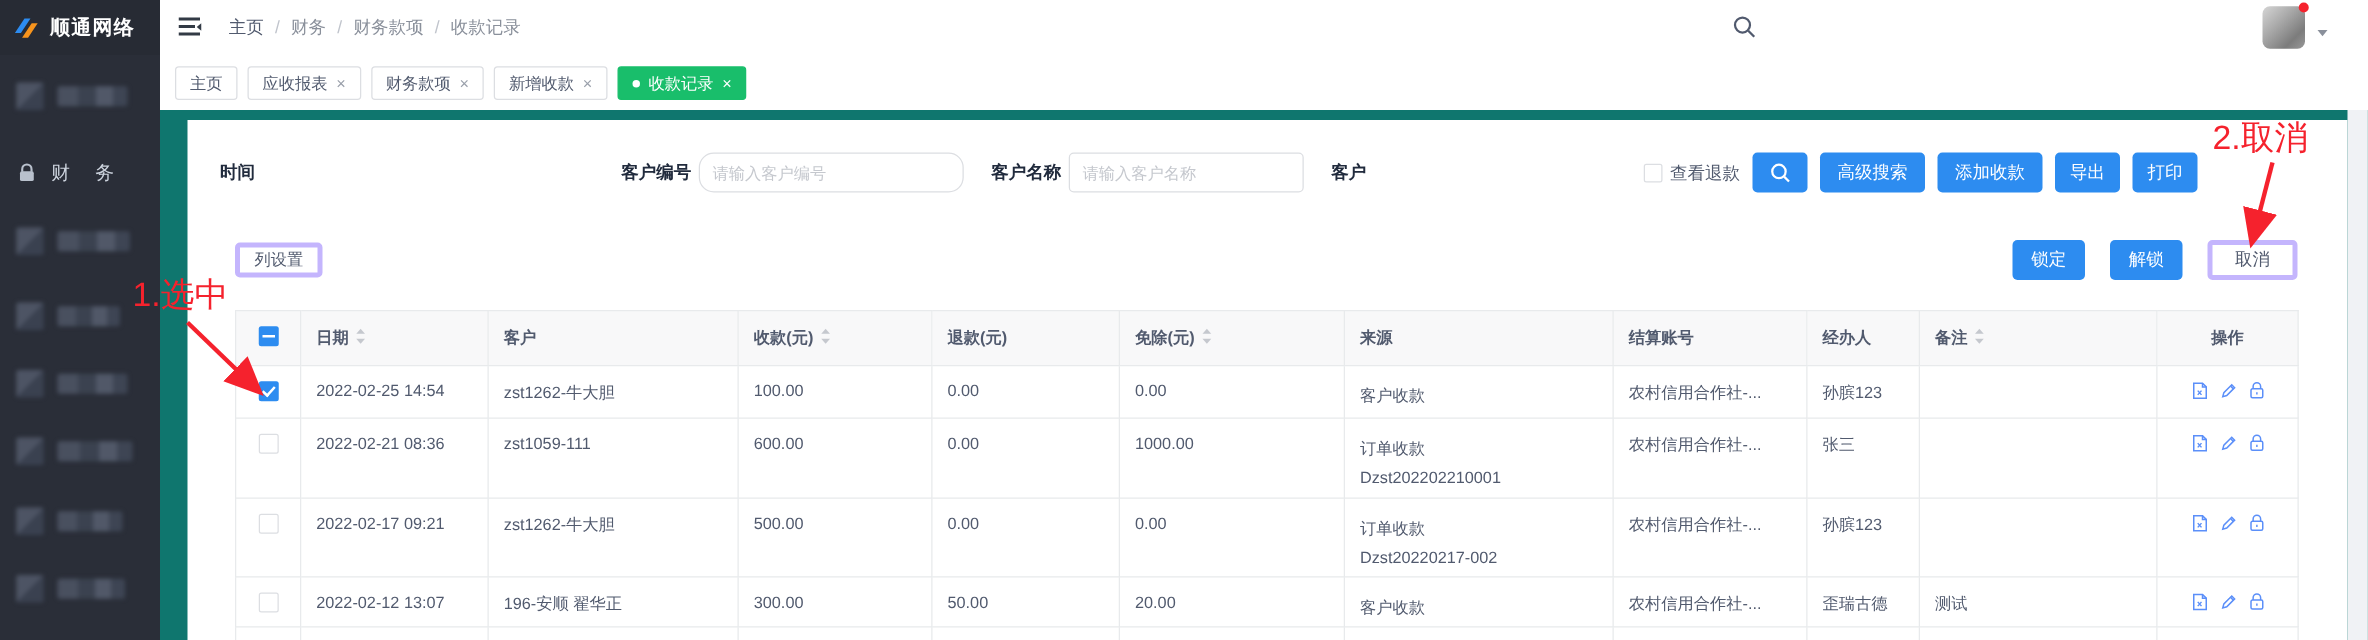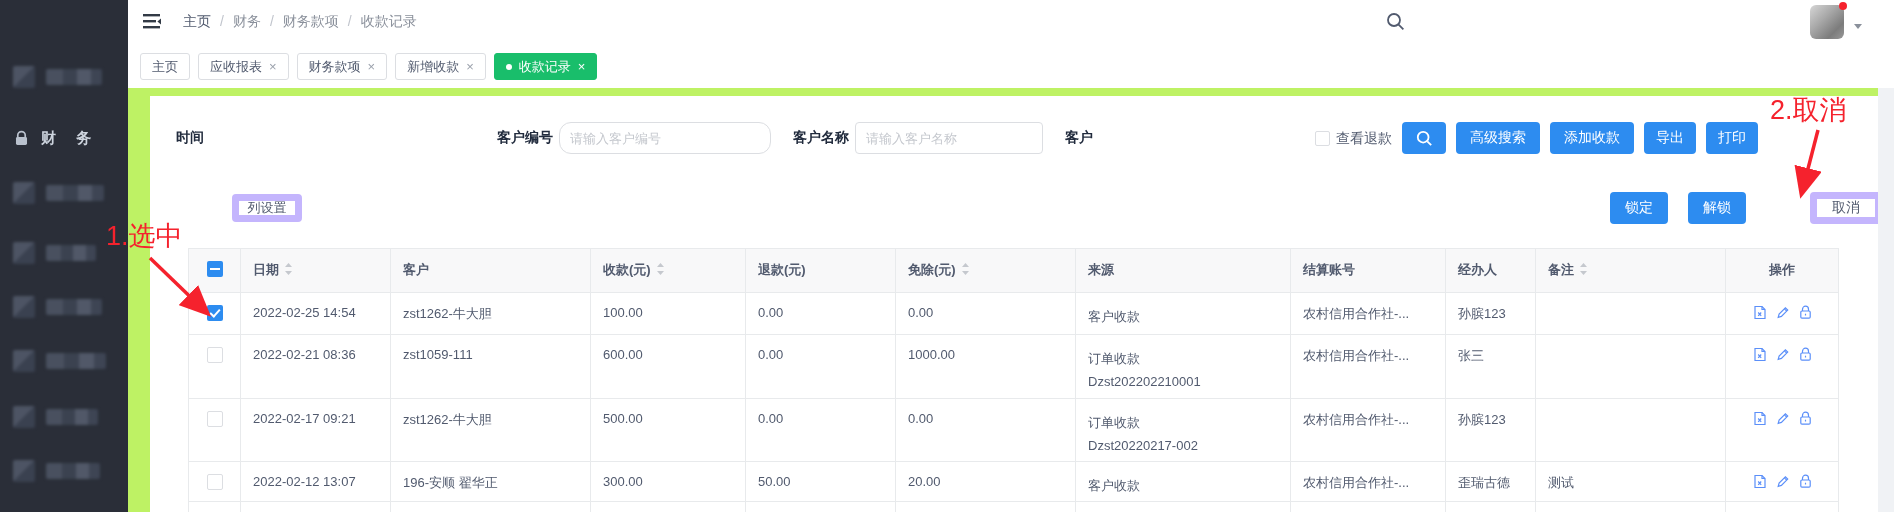--- a/index.html
+++ b/index.html
@@ -7,21 +7,21 @@
 
   
   .sidebar { position:absolute; left:0; top:0; width:128px; height:512px; background:#2a2e38; z-index:5; }
   .logo-row { height:44px; display:flex; align-items:center; gap:7px; padding-left:10px; background:#272b34; }
   .logo-text { color:#ffffff; font-weight:bold; font-size:16px; letter-spacing:1px; }
   .side-item { position:absolute; left:13px; display:flex; align-items:center; gap:11px; height:26px; }
   .mos-icon { width:22px; height:22px; border-radius:2px; filter:blur(1.5px);
     background:linear-gradient(135deg,#4d5464 0 50%,#3a4150 50%); }
   .mos-label { height:16px; border-radius:2px; filter:blur(1.5px);
     background:linear-gradient(90deg,#49505f 0 30%,#3b4250 30% 55%,#515868 55% 80%,#3e4554 80%); }
-  .fin-item { color:#cdd4de; font-size:15px; font-weight:700; }
+  .fin-item { color:#cdd4de; font-size:15px; font-weight:400; }
   .fin-item .fin-label { letter-spacing:8px; }
 
   
   .navbar { position:absolute; left:128px; top:0; width:1766px; height:44px; background:#fff; z-index:4; }
   .collapse-icon { position:absolute; left:14px; top:12px; cursor:pointer; }
   .breadcrumb { position:absolute; left:55px; top:13px; font-size:14px; color:#8a909b; display:flex; gap:9px; white-space:nowrap; }
   .breadcrumb .bc-home { color:#515a6e; }
   .breadcrumb .sep { color:#c0c4cc; }
   .nav-search { position:absolute; left:1258px; top:12px; cursor:pointer; }
   .company { position:absolute; left:1292px; top:12px; font-size:14px; color:#515a6e; white-space:nowrap; }
@@ -33,34 +33,34 @@
 
   
   .tabbar { position:absolute; left:128px; top:44px; width:1766px; height:44px; background:#fff; z-index:3; padding:9px 0 0 12px; display:flex; gap:8px; }
   .tab { height:27px; padding:0 11px; border:1px solid #dcdee2; border-radius:3px; background:#fff; color:#515a6e; font-size:13px; display:inline-flex; align-items:center; gap:7px; cursor:pointer; white-space:nowrap; }
   .tab .close { font-size:13px; color:#9aa0ab; line-height:1; }
   .tab.active { background:#19be6b; border-color:#19be6b; color:#fff; }
   .tab.active .close { color:#fff; }
   .tab .dot { width:6px; height:6px; border-radius:50%; background:#fff; }
 
   
-  .content { position:absolute; left:128px; top:88px; width:1766px; height:424px; background:#bef264; z-index:1; }
+  .content { position:absolute; left:128px; top:88px; width:1766px; height:424px; background:#0f766e; z-index:1; }
   .card { position:absolute; left:22px; top:8px; width:1728px; height:440px; background:#fff; }
 
   
   .flabel { position:absolute; font-size:14px; font-weight:700; color:#212b3d; top:33px; white-space:nowrap; }
   .finput { position:absolute; top:26px; height:32px; border:1px solid #dcdee2; border-radius:4px; background:#fff; font-size:13px; color:#515a6e; padding:0 10px; outline:none; }
   .finput::placeholder { color:#c5c8ce; }
   .date-input { position:absolute; top:26px; height:32px; border:1px solid #dcdee2; border-radius:4px; background:#fff; display:flex; align-items:center; padding:0 10px; }
   .date-ph { color:#c5c8ce; font-size:13px; text-align:center; }
   .date-to { color:#17233d; font-size:14px; font-weight:700; padding:0 4px; }
   .chk { position:absolute; width:15px; height:15px; border:1px solid #dcdee2; border-radius:2px; background:#fff; cursor:pointer; }
   .chk-label { position:absolute; font-size:14px; color:#515a6e; cursor:pointer; white-space:nowrap; }
   .btn { position:absolute; height:32px; border:none; border-radius:4px; background:#2d8cf0; color:#fff; font-size:14px; cursor:pointer; display:flex; align-items:center; justify-content:center; font-family:inherit; white-space:nowrap; }
-  .btn.plain { background:#fff; border:7px solid #c4b5fd; color:#515a6e;margin-left:44px; }
+  .btn.plain { background:#fff; border:4px solid #c4b5fd; color:#515a6e; }
 
   
   .grid { position:absolute; left:38px; top:152px; width:1650px; border-collapse:collapse; table-layout:fixed; font-size:13px; color:#515a6e; }
   .grid th, .grid td { border:1px solid #e8eaec; padding:12px 12px 4px 12px; vertical-align:top; text-align:left; overflow:hidden; white-space:nowrap; }
   .grid th { background:#f8f8f9; font-weight:600; color:#515a6e; height:44px; }
   .grid td { background:#fff; }
   .grid .c-check { text-align:center; padding:12px 0 0 0; }
   .src-line { line-height:23px; }
   .sort-caret { display:inline-block; vertical-align:-2px; margin-left:5px; }
   .box { width:16px; height:16px; border-radius:2px; display:inline-block; position:relative; cursor:pointer; }
@@ -73,20 +73,27 @@
 
   
   .anno { position:absolute; color:#f5222d; font-size:27px; z-index:60; white-space:nowrap; font-weight:400; }
   #arrow-layer { position:absolute; left:0; top:0; width:1894px; height:512px; z-index:55; pointer-events:none; }
   .right-gutter { position:absolute; right:0; top:88px; width:16px; height:424px; background:#f0f2f5; z-index:2; }
 </style>
 </head>
 <body>
 
 <div class="sidebar">
+  <div class="logo-row">
+    <svg width="23" height="23" viewBox="0 0 24 24">
+      <polygon points="2,16 10,4 15,4 7,16" fill="#2d8cf0"></polygon>
+      <polygon points="8,20 16,8 21,8 13,20" fill="#f7941d"></polygon>
+    </svg>
+    <span class="logo-text">顺通网络</span>
+  </div>
 
   <div class="side-item" style="top:64px">
       <span class="mos-icon"></span>
       <span class="mos-label" style="width:56px"></span>
     </div>
 
   <div class="side-item fin-item" style="top:125px">
     <svg width="17" height="17" viewBox="0 0 16 16">
       <path d="M4.5 7V5a3.5 3.5 0 0 1 7 0v2" fill="none" stroke="#b9c1cd" stroke-width="1.6"></path>
       <rect x="2.8" y="6.6" width="10.4" height="7.4" rx="1.4" fill="#b9c1cd"></rect>

